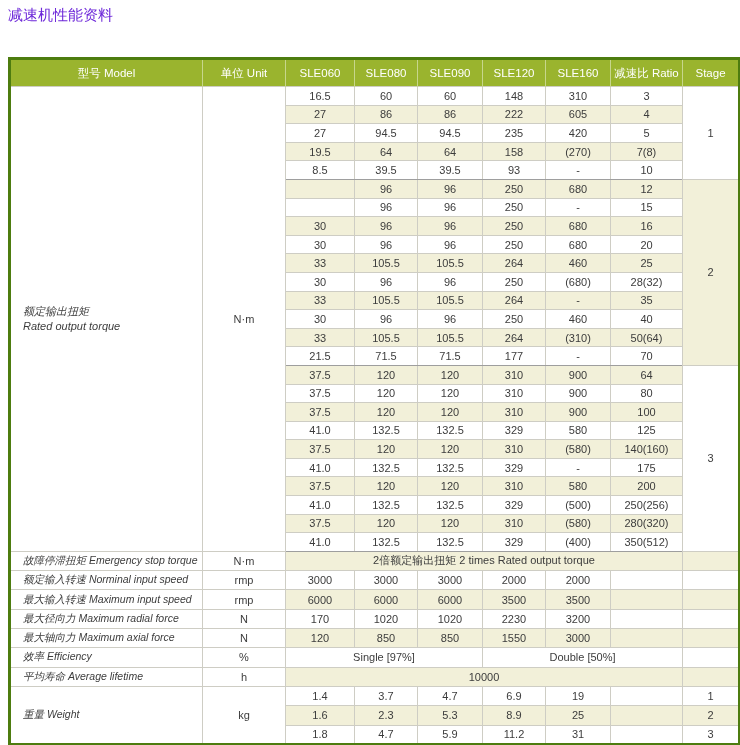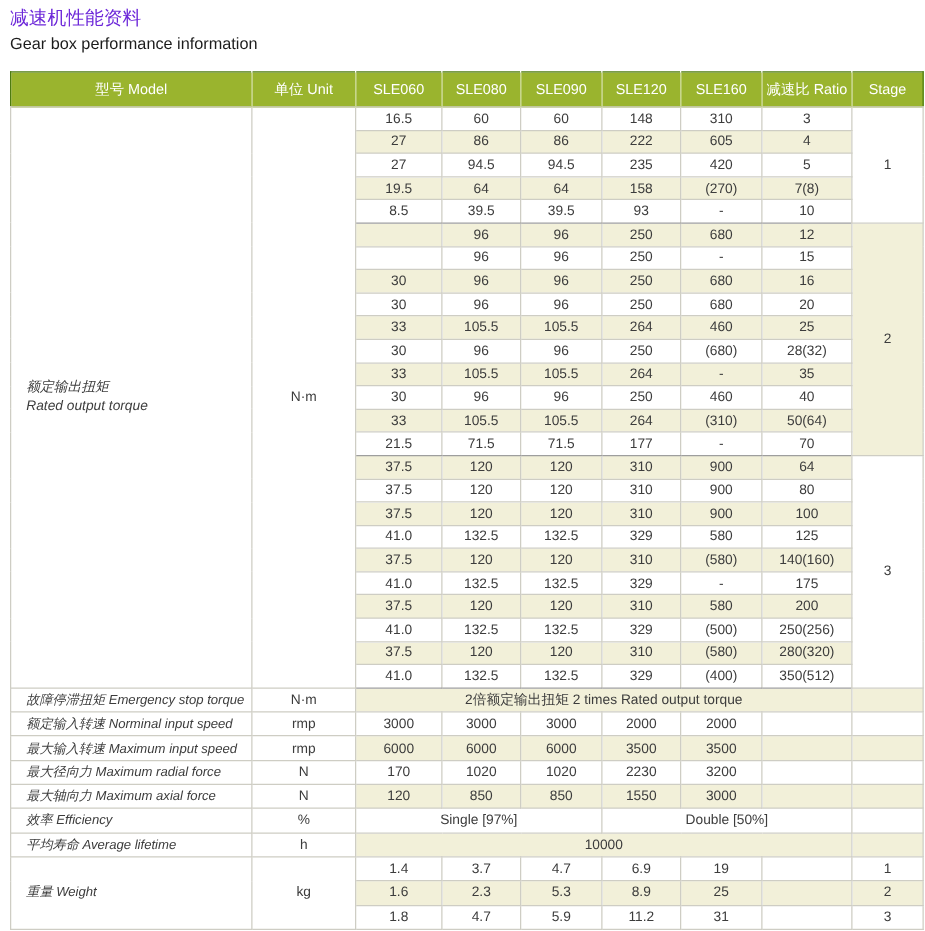--- a/index.html
+++ b/index.html
@@ -4,21 +4,21 @@
 <style>
   html,body{margin:0;padding:0;background:#fff;}
   body{width:740px;height:745px;position:relative;overflow:hidden;
        font-family:"Liberation Sans", sans-serif;color:#3c3c3c;}
   .titles{position:absolute;left:8px;top:5px;}
   .title-zh{font-size:15px;font-weight:normal;color:#6d28d9;line-height:19px;}
   .title-en{font-size:13px;color:#1c1c1c;line-height:17px;margin-top:2px;}
 
   table.perf{position:absolute;left:8px;top:57px;width:730px;
              border-collapse:collapse;table-layout:fixed;font-size:11px;}
-  table.perf{border:1px solid #4d7c0f;}
+  table.perf{border:3px solid #4d7c0f;}
   thead tr{height:28px;}
   th{background:#9ab42e;color:#fff;font-weight:normal;font-size:11.5px;
      border-right:1px solid rgba(255,255,255,0.45);padding:0;}
   th:last-child{border-right:none;}
   td{border:1px solid #cecdc4;text-align:center;padding:0;overflow:hidden;
      white-space:nowrap;}
   tr.main{height:18.6px;}
   tr.spec{height:19.3px;}
   tr.w td{background:#ffffff;}
   tr.b td{background:#f2f0d9;}
@@ -31,21 +31,20 @@
   td.stage-s2{background:#f2f0d9 !important;}
   tr.group-top td{border-top-color:#9e9e9e;}
   tr.gb td{border-bottom-color:#9e9e9e;margin-left:10px;}
   tr.section-top td{border-top-color:#9e9e9e;margin-top:28px;}
 </style>
 </head>
 <body>
 
 <div class="titles">
   <div class="title-zh">减速机性能资料</div>
-  <div class="title-en">Gear box performance information</div>
 </div>
 
 <table class="perf">
   <colgroup>
     <col style="width:193px">
       <col style="width:83px">
       <col style="width:69px">
     <col style="width:63px">
       <col style="width:65px">
       <col style="width:63px">

